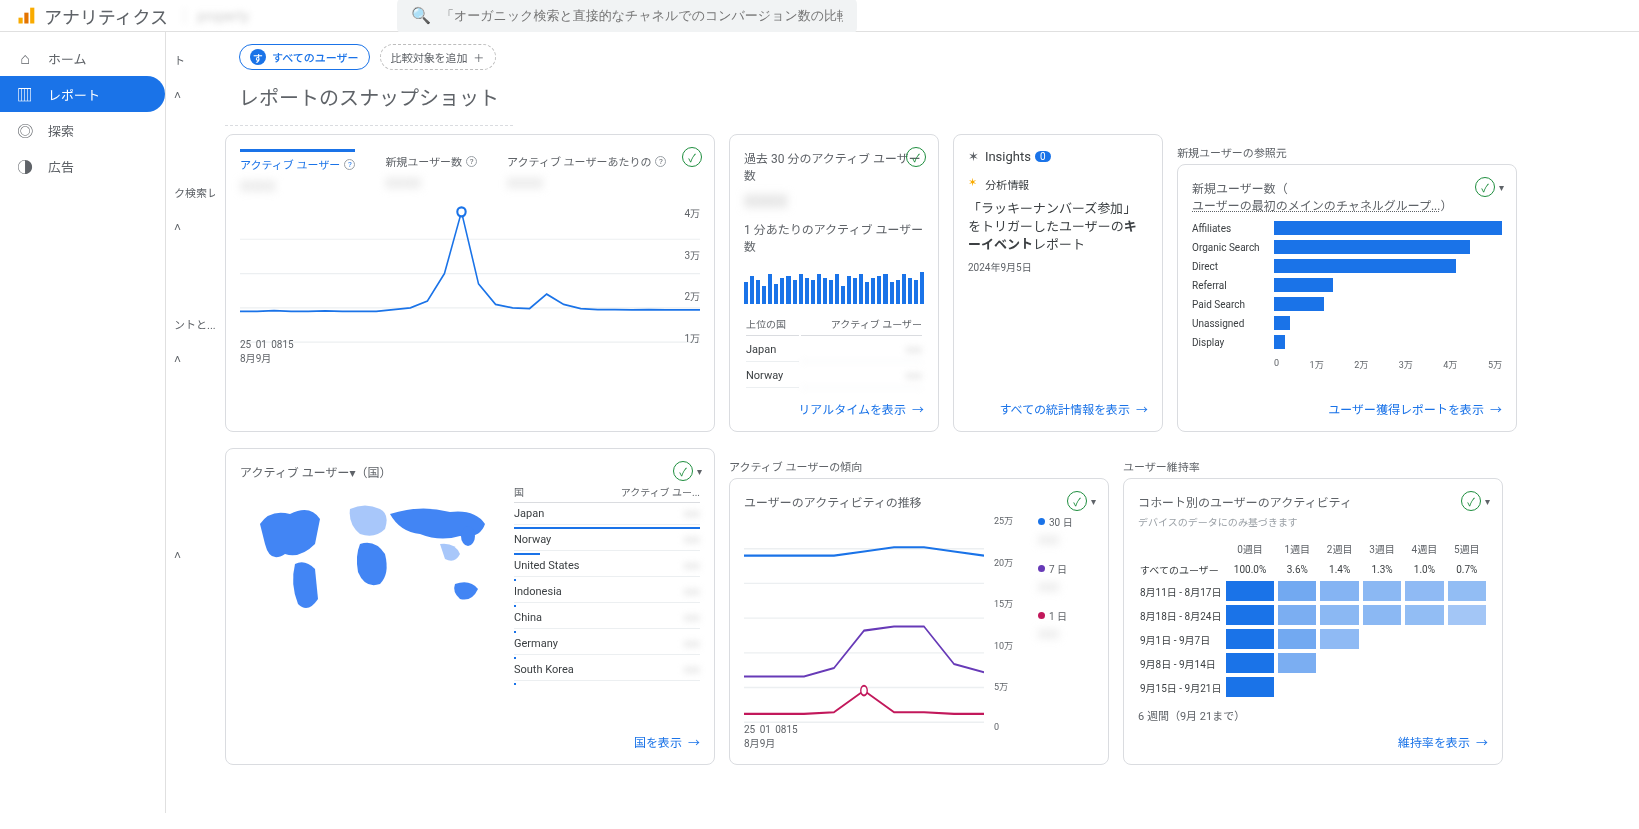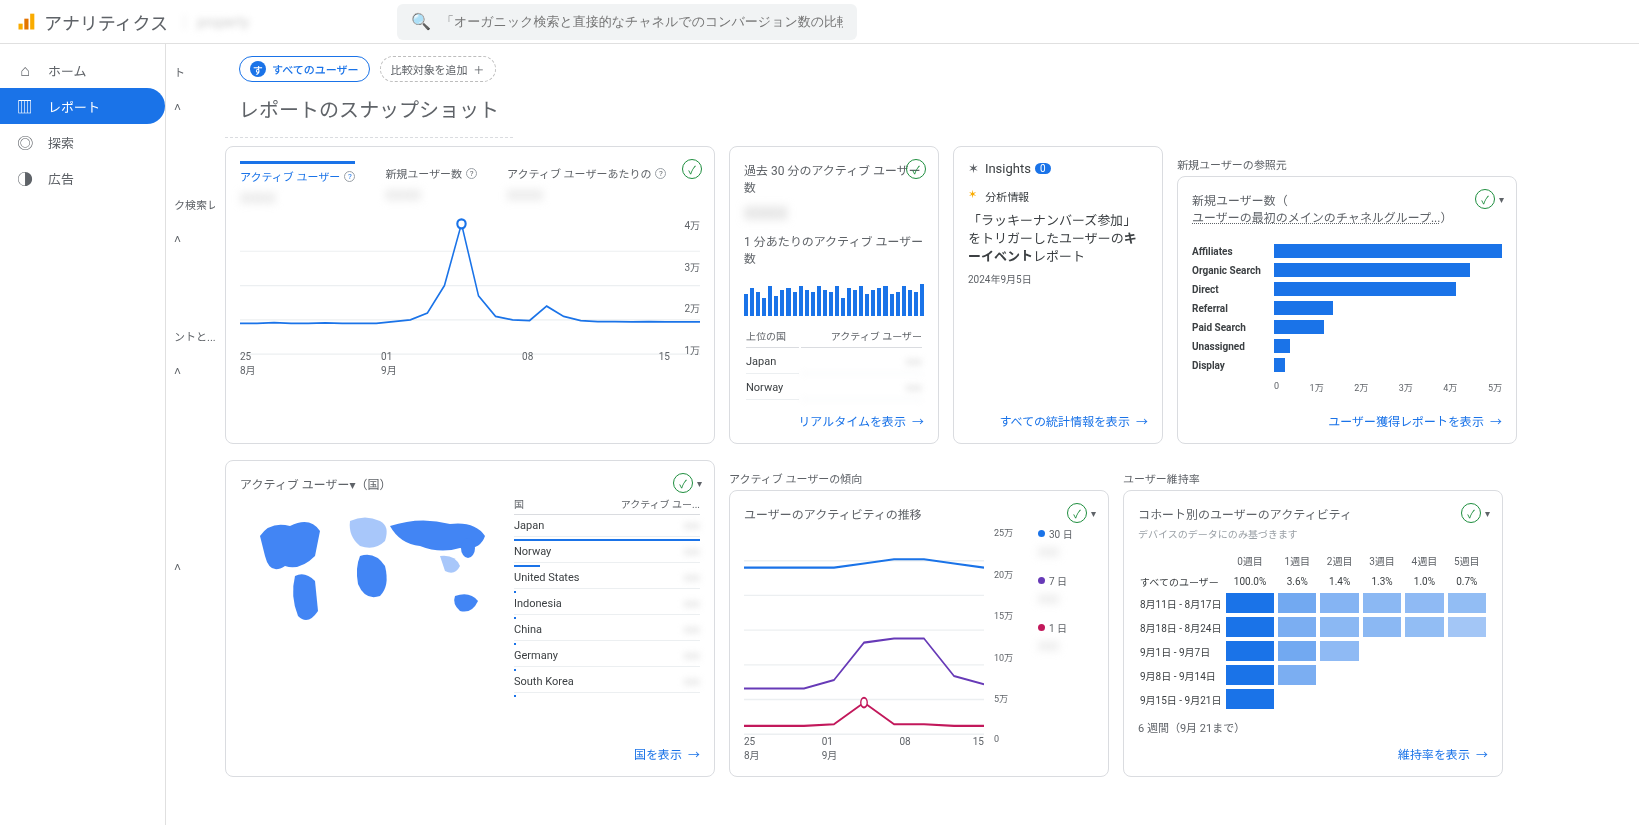--- a/index.html
+++ b/index.html
@@ -1,17 +1,17 @@
 <!DOCTYPE html>
 <html><head>
 <meta charset="utf-8">
 <style>
 * { box-sizing: border-box; margin: 0; padding: 0; }
 body { font-family: Roboto, "Noto Sans JP", Arial, sans-serif; background: #fff; color: #3c4043; font-size: 13px; overflow-x: hidden; }
-.header { display: flex; align-items: center; height: 44px; padding: 8px 16px; border-bottom: 1px solid #e0e0e0; gap: 16px; }
+.header { display: flex; align-items: center; height: 32px; padding: 8px 16px; border-bottom: 1px solid #e0e0e0; gap: 16px; }
 .logo { display: flex; align-items: center; gap: 8px; }
 .logo-icon { width: 20px; height: 20px; }
 .logo-text { font-size: 18px; color: #5f6368; }
 .property-name { color: #ccc; padding: 0 12px; border-left: 1px solid #e0e0e0; font-size: 14px; filter: blur(3px); }
 .search-box { flex: 0 0 460px; display: flex; align-items: center; background: #f1f3f4; border-radius: 6px; height: 36px; padding: 0 14px; margin-left: 120px; }
 .search-icon { color: #5f6368; margin-right: 10px; font-size: 16px; }
 .search-input { border: none; background: transparent; outline: none; width: 100%; font-size: 13px; color: #5f6368; }
 .layout { display: flex; height: calc(100vh - 48px); }
 .sidebar { width: 165px; padding-top: 8px; }
 .sidebar-item { display: flex; align-items: center; height: 36px; padding: 0 16px; gap: 14px; color: #5f6368; cursor: pointer; border-radius: 0 18px 18px 0; font-size: 13px; }
@@ -39,30 +39,30 @@
 .dd-icon { color: #5f6368; font-size: 10px; }
 .metrics-row { display: flex; gap: 30px; margin-bottom: 10px; }
 .metric { cursor: pointer; padding-top: 4px; }
 .metric.active { border-top: 3px solid #1a73e8; }
 .metric-label { font-size: 11px; color: #5f6368; display: flex; gap: 4px; align-items: center; }
 .metric.active .metric-label { color: #1a73e8; }
 .metric-value { font-size: 18px; color: #ccc; filter: blur(4px); margin-top: 2px; }
 .help-icon { border: 1px solid #9aa0a6; border-radius: 50%; width: 11px; height: 11px; display: inline-flex; align-items: center; justify-content: center; font-size: 8px; }
 .chart-area { height: 160px; position: relative; }
 .y-labels { position: absolute; right: 0; top: 0; bottom: 20px; display: flex; flex-direction: column; justify-content: space-between; font-size: 10px; color: #5f6368; text-align: left; }
-.x-labels { position: absolute; bottom: 0; left: 0; right: 30px; display: flex; justify-content: space-between; font-size: 10px; color: #5f6368; }
+.x-labels { position: absolute; bottom: 0; left: 0; right: 30px; display: flex; font-size: 10px; color: #5f6368; }
 .link-row { display: flex; justify-content: flex-end; align-items: center; gap: 6px; color: #1a73e8; font-size: 12px; margin-top: auto; padding-top: 10px; cursor: pointer; }
 .table-mini { width: 100%; font-size: 11px; }
 .table-mini th { color: #5f6368; font-weight: 400; text-align: left; border-bottom: 1px solid #dadce0; padding: 4px 0; font-size: 10px; }
 .table-mini th:last-child { text-align: right; }
 .table-mini td { padding: 5px 0; border-bottom: 1px solid #eceff1; }
 .table-mini td:last-child { text-align: right; color: #ccc; filter: blur(3px); }
 .bars-small { display: flex; align-items: flex-end; gap: 2px; height: 40px; margin: 6px 0; }
 .bars-small div { background: #1a73e8; flex: 1; }
-.h-bars { margin-top: 15px; font-weight: bold; }
+.h-bars { margin-top: 4px; }
 .h-bar-row { display: flex; align-items: center; margin-bottom: 5px; font-size: 10px; }
 .h-bar-label { width: 82px; color: #3c4043; text-align: left; }
 .h-bar-track { flex: 1; height: 14px; }
 .h-bar-fill { height: 100%; background: #1a73e8; }
 .h-axis { display: flex; justify-content: space-between; font-size: 9px; color: #5f6368; margin-left: 82px; margin-top: 4px; }
 .insights-icon { display: inline-block; margin-right: 6px; color: #5f6368; }
 .insight-badge { background: #1a73e8; color: #fff; border-radius: 8px; padding: 0 5px; font-size: 10px; margin-left: 4px; }
 .insight-item { display: flex; gap: 8px; margin-top: 12px; font-size: 11px; }
 .insight-text { color: #3c4043; line-height: 1.4; }
 .insight-date { color: #5f6368; font-size: 10px; margin-top: 4px; }

